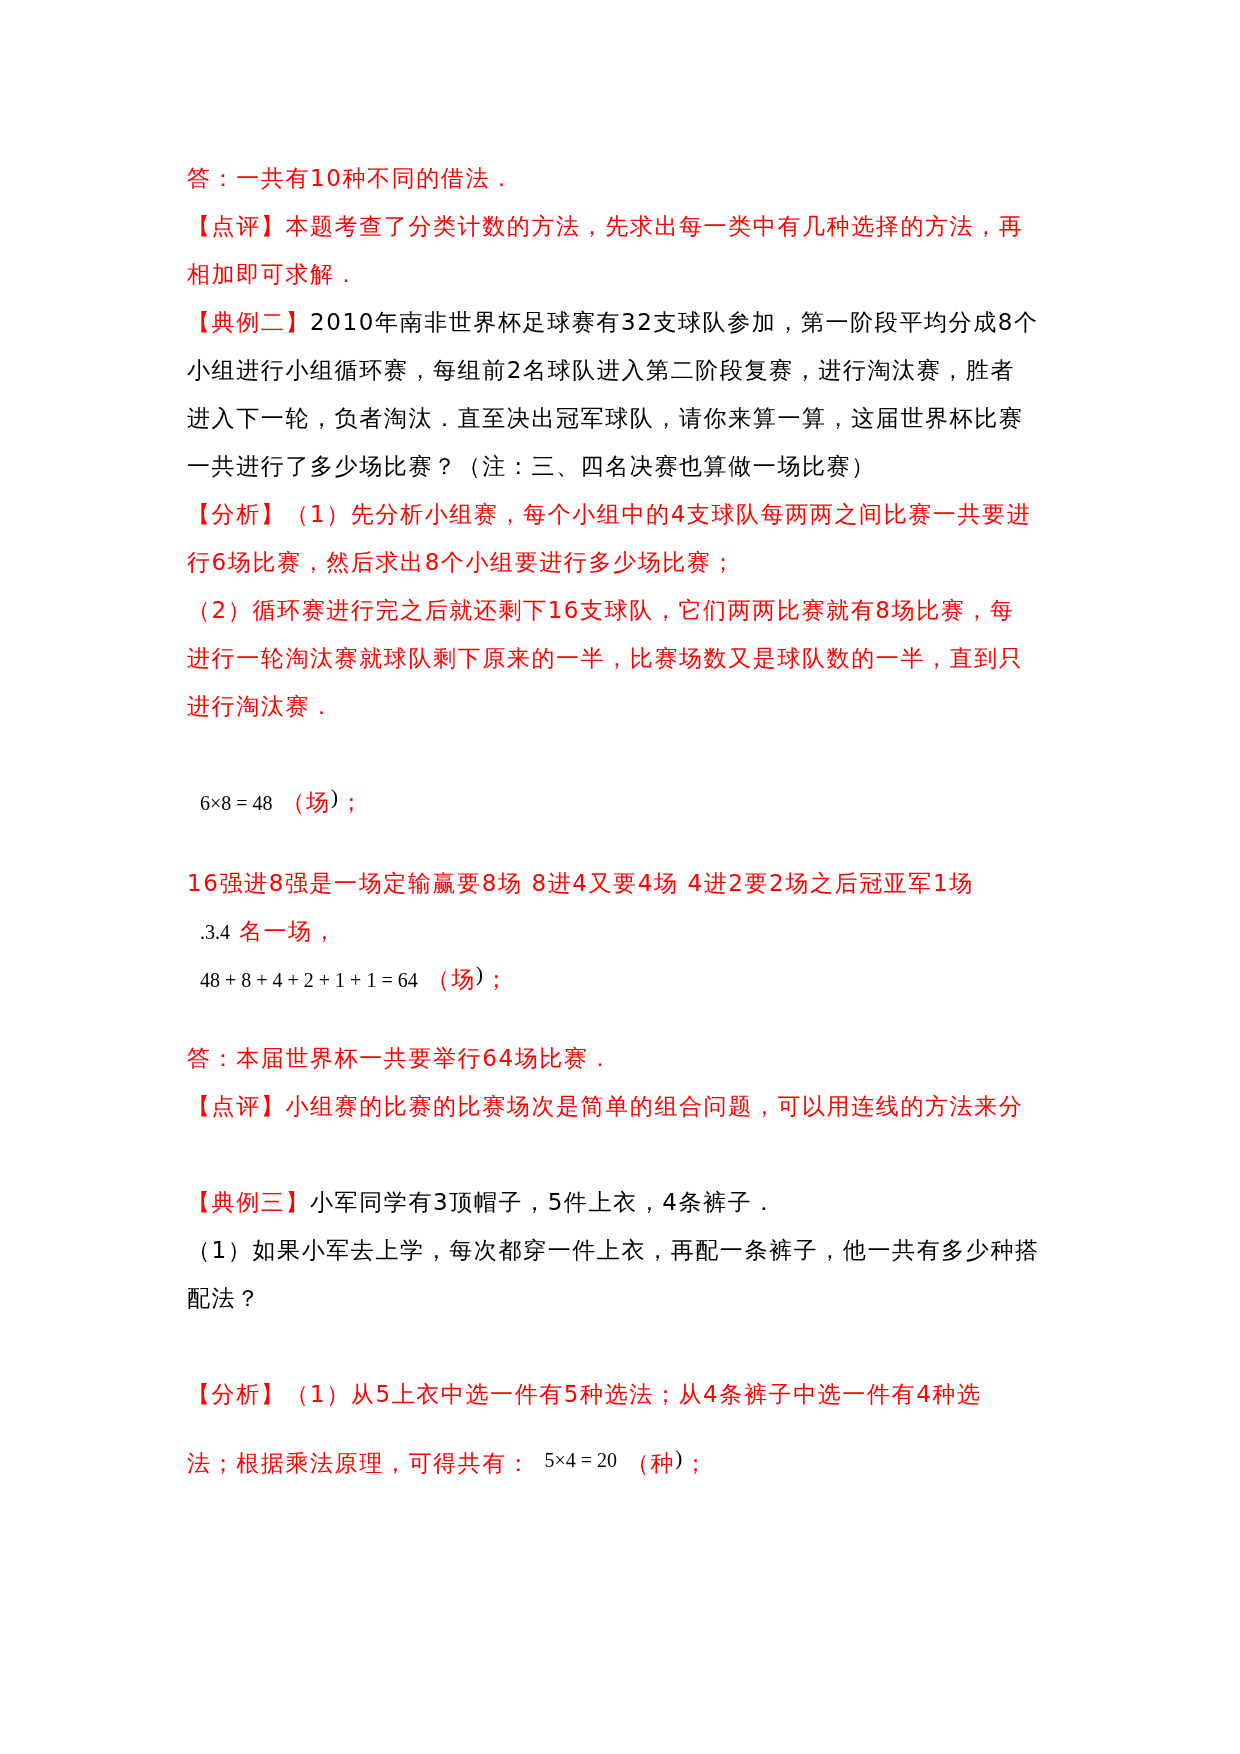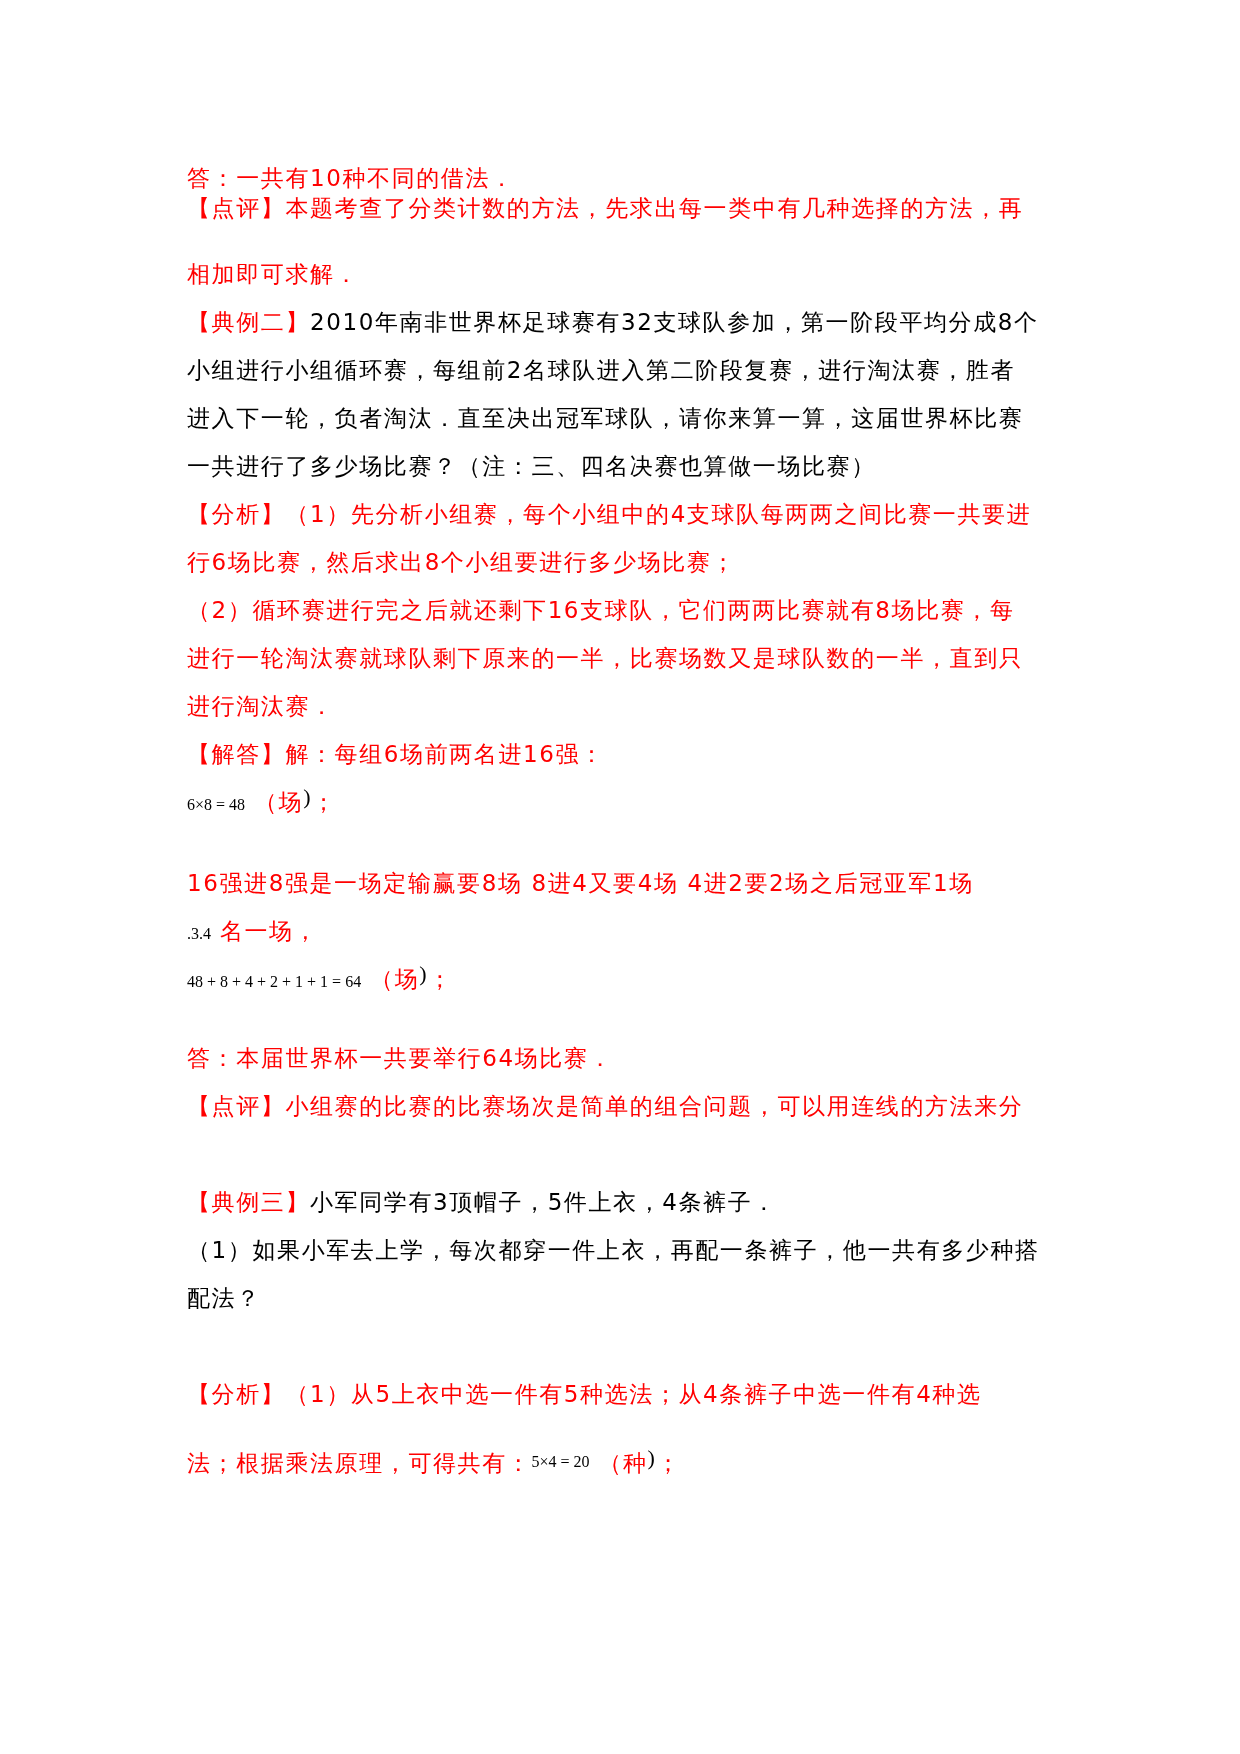--- a/index.html
+++ b/index.html
@@ -9,34 +9,34 @@
     }
     .page { position: absolute; left: 0; top: 0; width: 1240px; height: 1754px; }
     .line {
       position: absolute; left: 187px; white-space: nowrap;
       font-size: 23px; letter-spacing: 1.6px; line-height: 30px; color: #000;
     }
     .red { color: #ff0000; }
     .black { color: #000000; }
     .math {
       font-family: "Liberation Serif", "DejaVu Serif", serif;
-      font-size: 16px; letter-spacing: 0; color: #000;
+      font-size: 20px; letter-spacing: 0; color: #000; margin-left: 13px;
     }
     .paren { font-size: 22px; position: relative; top: -6px; color: #000; font-family: "Liberation Serif", serif; }
   </style>
 </head>
 <body>
 
 <div class="page">
 
   <div class="line" style="top:163px;">
     <span class="red">答：一共有10种不同的借法．</span>
   </div>
 
-  <div class="line" style="top:193px;text-align:center;">
+  <div class="line" style="top:211px;text-align:center;">
     <span class="red">【点评】</span><span class="red">本题考查了分类计数的方法，先求出每一类中有几种选择的方法，再</span>
   </div>
 
   <div class="line" style="top:259px;">
     <span class="red">相加即可求解．</span>
   </div>
 
   <div class="line" style="top:307px;">
     <span class="red">【典例二】</span><span class="black">2010年南非世界杯足球赛有32支球队参加，第一阶段平均分成8个</span>
   </div>
@@ -66,23 +66,20 @@
   </div>
 
   <div class="line" style="top:643px;">
     <span class="red">进行一轮淘汰赛就球队剩下原来的一半，比赛场数又是球队数的一半，直到只</span>
   </div>
 
   <div class="line" style="top:691px;">
     <span class="red">进行淘汰赛．</span>
   </div>
 
-  <div class="line" style="top:739px;">
-    <span class="red">【解答】</span><span class="red">解：每组6场前两名进16强：</span>
-  </div>
 
   <div class="line" style="top:787px;">
     <span class="math">6×8 = 48</span>
     <span class="red">（场</span><span class="paren">)</span><span class="red">；</span>
   </div>
 
   <div class="line" style="top:868px;">
     <span class="red">16强进8强是一场定输赢要8场  8进4又要4场  4进2要2场之后冠亚军1场</span>
   </div>
 

